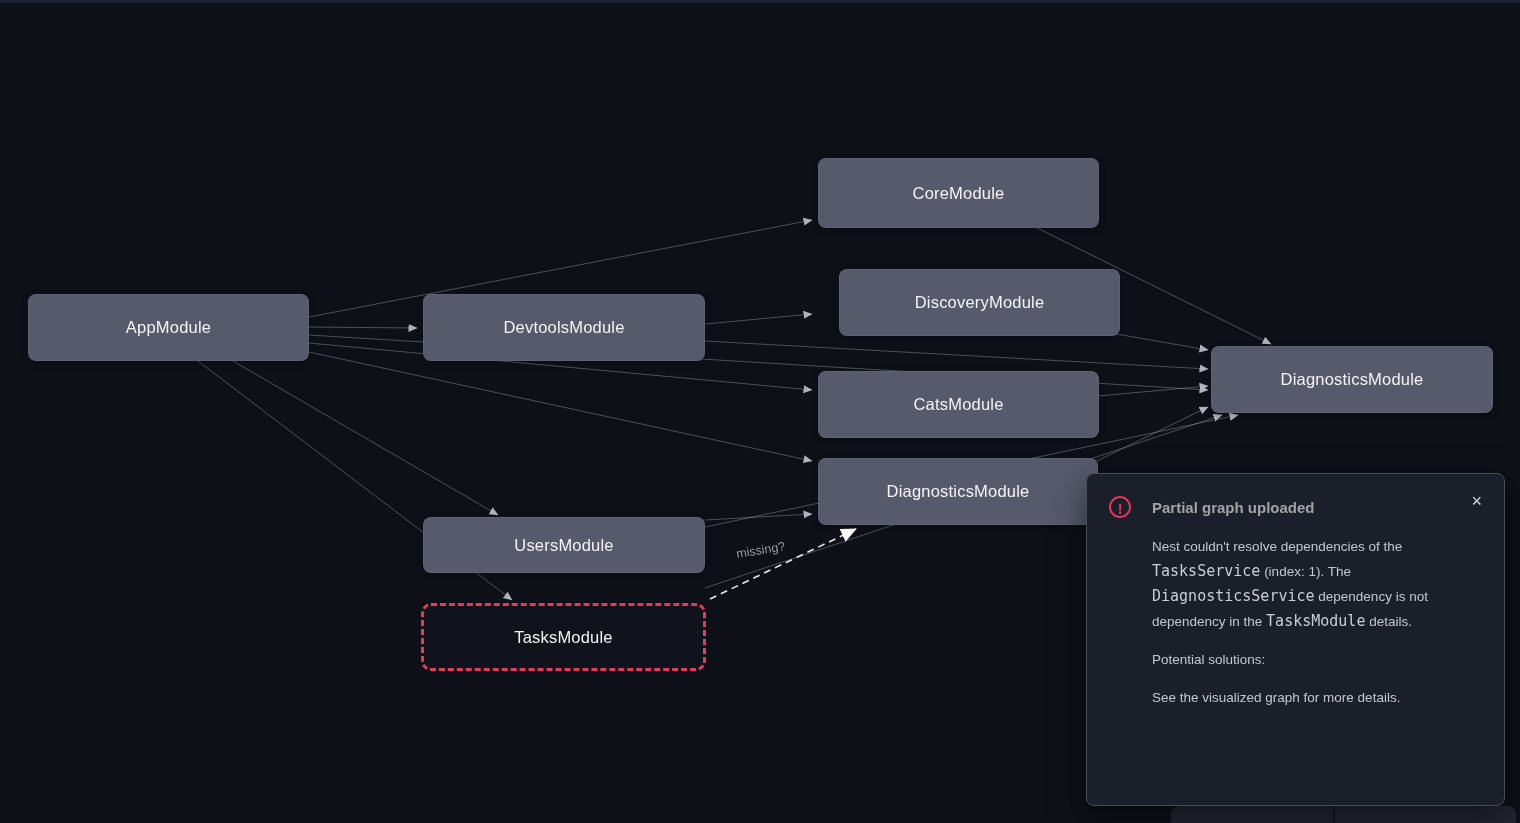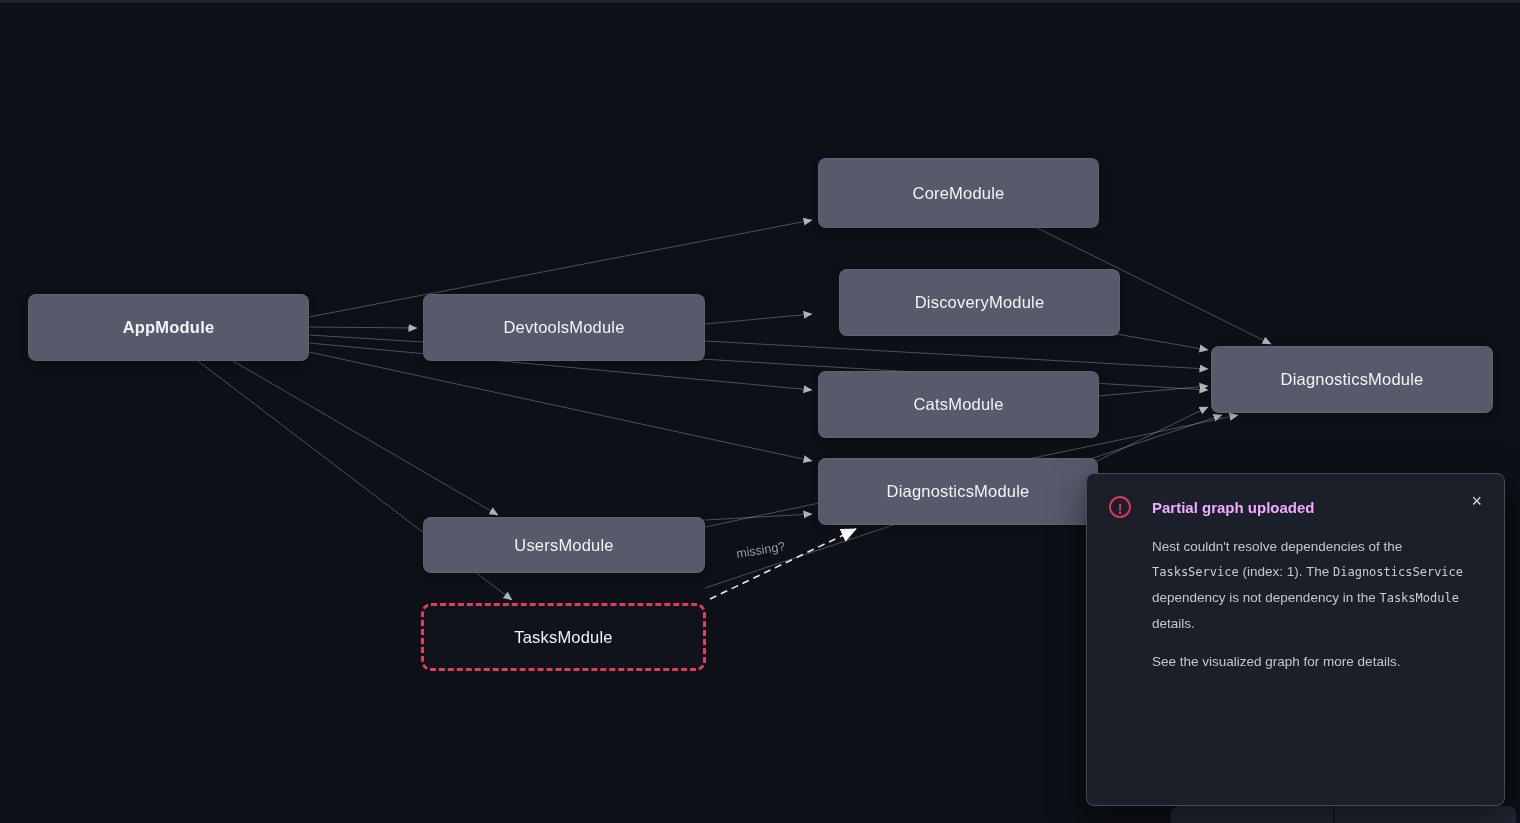--- a/index.html
+++ b/index.html
@@ -17,27 +17,27 @@
   .node.node-error{background:#10131b;border:3px dashed #e33b5b;border-radius:10px;box-shadow:none;}
   #bottom-bar{position:absolute;z-index:5;background:#222633;border-radius:8px 8px 0 0;}
   #bottom-bar .divider{position:absolute;top:0;width:2px;height:100%;background:#14171f;}
   #error-panel{position:absolute;z-index:10;background:#1b1f29;border:1px solid #474c59;
         border-radius:8px;box-sizing:border-box;padding:22px 24px 20px 22px;
         box-shadow:0 12px 34px rgba(0,0,0,.5);color:#c3c7d1;}
   .panel-header{display:flex;align-items:center;gap:21px;}
   .err-icon{width:22px;height:22px;border:2px solid #e5345a;border-radius:50%;
         color:#e5345a;font-weight:bold;font-size:14px;line-height:22px;text-align:center;
         box-sizing:border-box;flex:0 0 auto;}
-  .panel-title{font-size:15px;font-weight:bold;color:#f0abfc;}
+  .panel-title{font-size:15px;font-weight:bold;color:#a3a3a3;}
   .panel-close{position:absolute;right:22px;top:18px;font-size:18px;color:#d6d9e0;
         cursor:pointer;line-height:18px;}
   .panel-body{margin:16px 0 0 43px;font-size:13.5px;line-height:25px;}
   .panel-p{margin:0 0 13px 0;}
   .panel-p:last-child{margin-bottom:8px;}
-  .code{font-family:"DejaVu Sans Mono",monospace;font-size:12px;color:#c9cdd6;}
+  .code{font-family:"DejaVu Sans Mono",monospace;font-size:15px;color:#c9cdd6;}
   ul.panel-bullets{margin:0 0 13px 0;padding:0 0 0 38px;list-style:disc;}
   ul.panel-bullets li{margin:0;}
 </style>
 </head>
 <body>
 
 <div id="stage">
   <div id="top-strip"></div>
 
   <svg id="edges" width="1520" height="823" viewBox="0 0 1520 823">
@@ -63,21 +63,21 @@
       <line x1="1098" y1="396" x2="1208" y2="386" class="edge" marker-end="url(#ah)"></line>
       <line x1="1097" y1="461" x2="1208" y2="407" class="edge" marker-end="url(#ah)"></line>
       <line x1="705" y1="520" x2="812" y2="514" class="edge" marker-end="url(#ah)"></line>
       <line x1="705" y1="527" x2="1238" y2="415" class="edge" marker-end="url(#ah)"></line>
       <line x1="705" y1="588" x2="1222" y2="415" class="edge" marker-end="url(#ah)"></line>
       <line x1="710" y1="599" x2="856" y2="529" class="edge dashed" marker-end="url(#ah-w)"></line>
       <text x="737" y="558" class="edge-label" transform="rotate(-9 737 558)">missing?</text>
     </svg>
 
   <div id="nodes">
-      <div class="node" style="left: 28px; top: 294px; width: 281px; height: 67px; font-weight: bold;">
+      <div class="node" style="left: 28px; top: 294px; width: 281px; height: 67px;">
         <span>AppModule</span>
       </div>
       <div class="node" style="left: 423px; top: 294px; width: 282px; height: 67px;">
         <span>DevtoolsModule</span>
       </div>
       <div class="node" style="left: 818px; top: 158px; width: 281px; height: 70px;">
         <span>CoreModule</span>
       </div>
       <div class="node" style="left: 818px; top: 269px; width: 281px; height: 67px; margin-left: 21px;">
         <span>DiscoveryModule</span>
@@ -104,16 +104,17 @@
   </div>
 
   <div id="error-panel" style="left: 1086px; top: 473px; width: 419px; height: 333px;">
     <div class="panel-header">
       <div class="err-icon">!</div>
       <div class="panel-title">Partial graph uploaded</div>
     </div>
     <div class="panel-close">×</div>
     <div class="panel-body" id="panel-body">
         <p class="panel-p"><span>Nest couldn't resolve dependencies of the </span><span class="code">TasksService</span><span> (index: 1). The </span><span class="code">DiagnosticsService</span><span> dependency is not dependency in the </span><span class="code">TasksModule</span><span> details.</span></p>
+        <p class="panel-p"><span>Potential solutions:</span></p>
         <p class="panel-p"><span>See the visualized graph for more details.</span></p>
       </div>
   </div>
 </div>
 
 </body></html>

